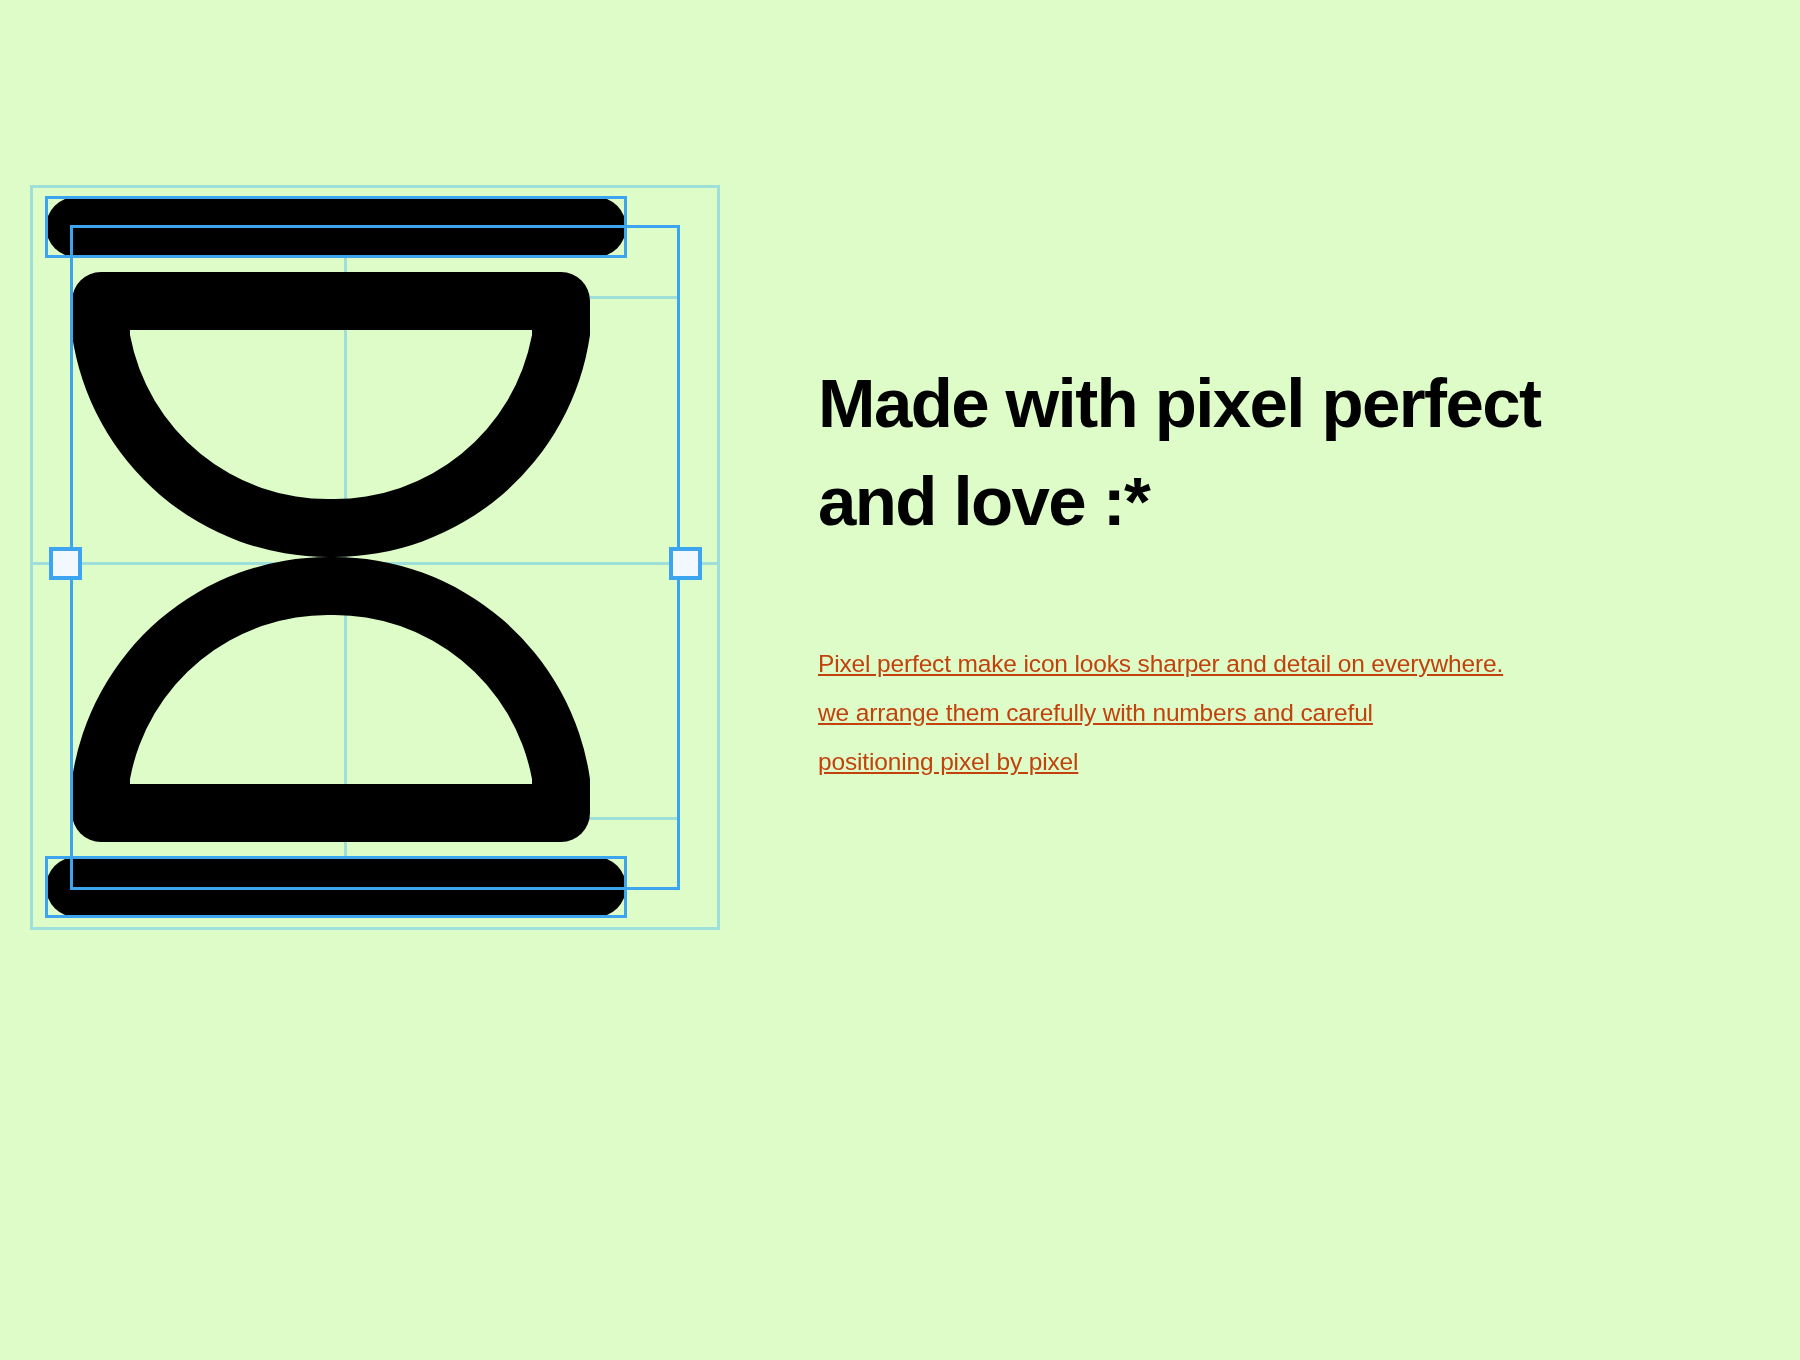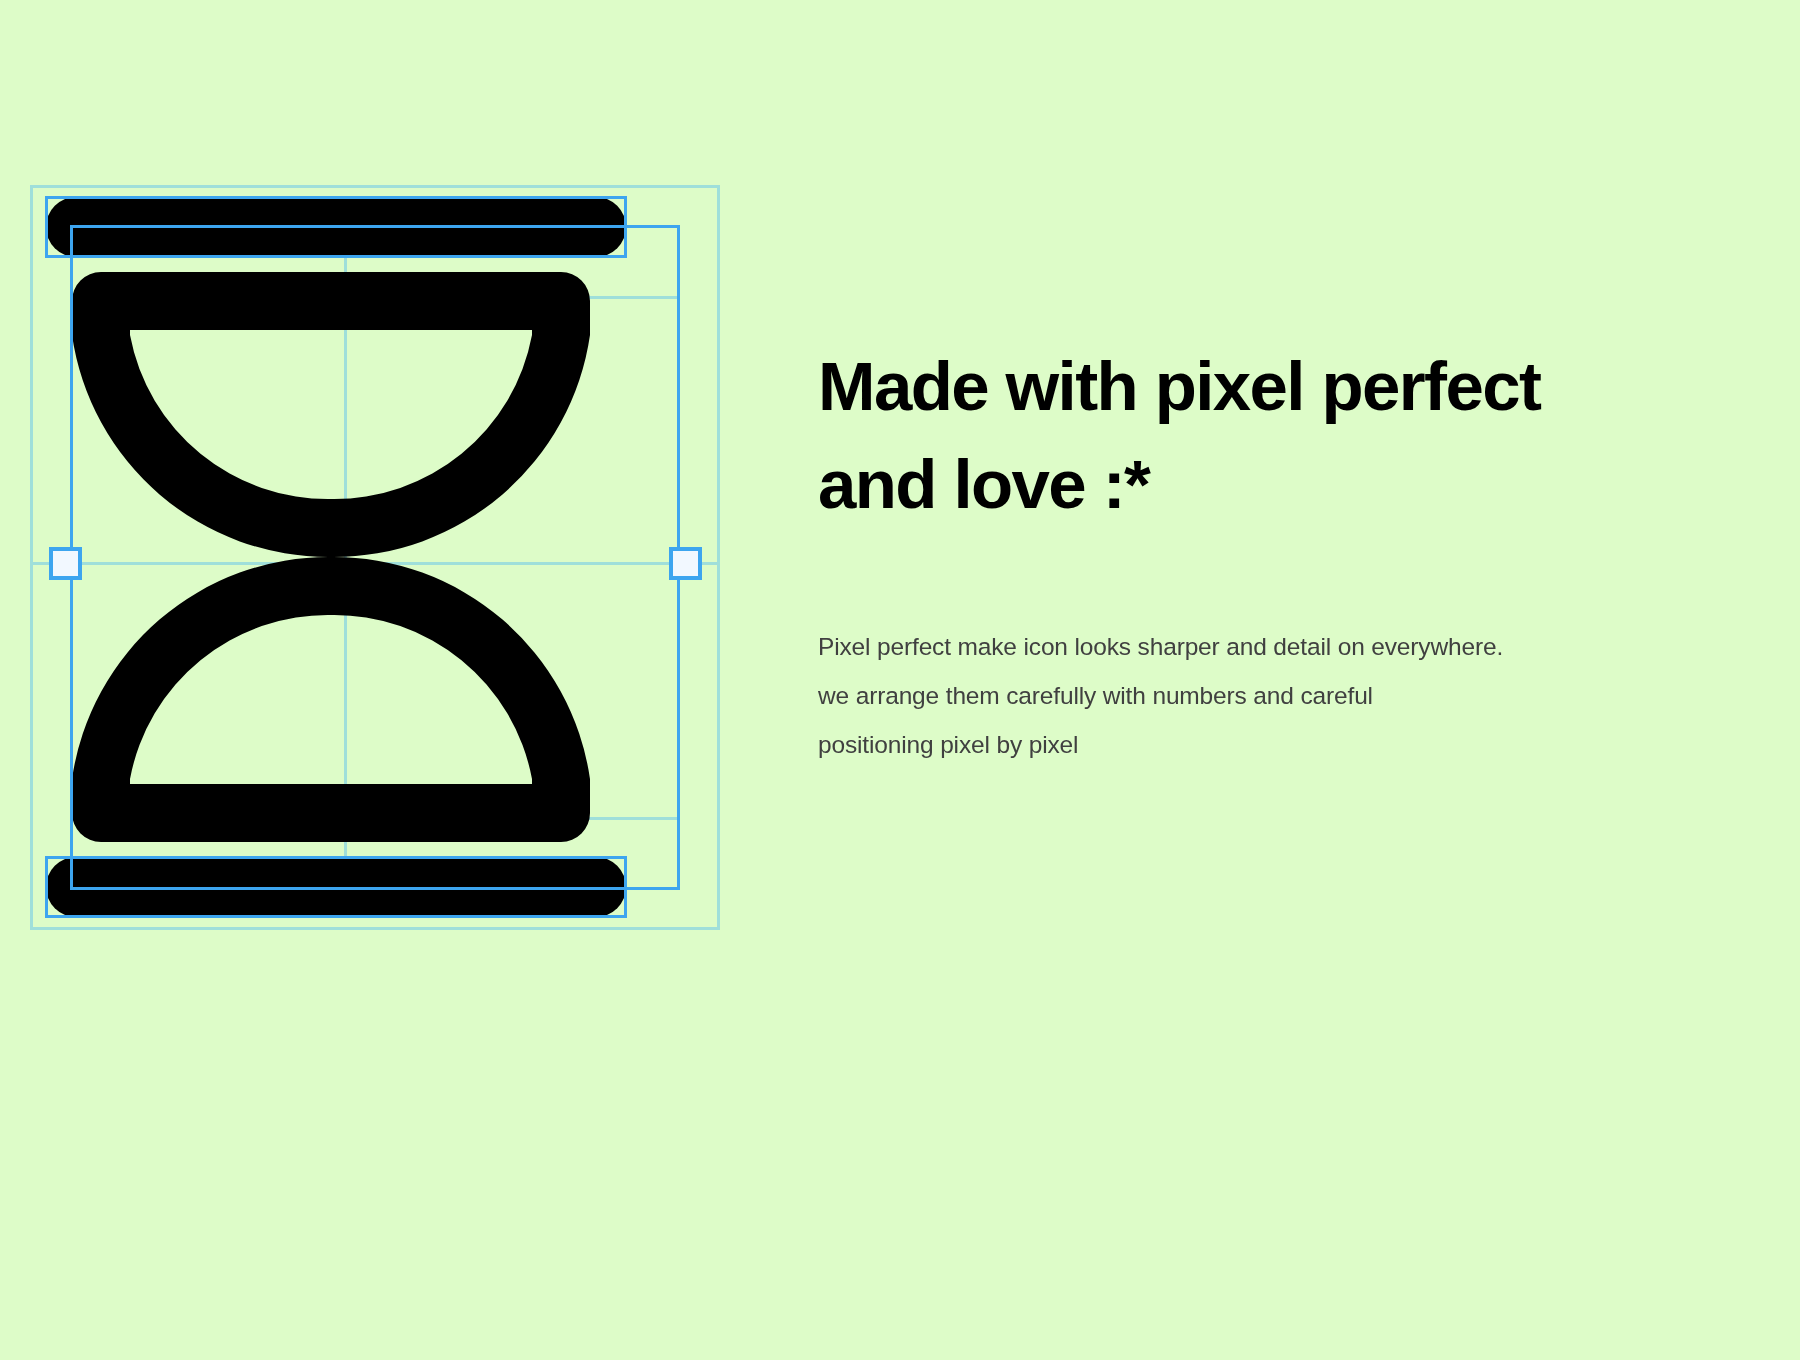--- a/index.html
+++ b/index.html
@@ -37,43 +37,44 @@
     width: 690px;
     height: 745px;
     display: block;
     overflow: visible;
   }
 
   
   #text-col {
     position: absolute;
     left: 818px;
-    top: 338px;
+    top: 355px;
     width: 940px;
   }
   #headline {
     margin: 0;
     font-family: "Liberation Sans", sans-serif;
     font-weight: 700;
     font-size: 69px;
     line-height: 1.42;
     letter-spacing: -1.6px;
     color: #000000;
     white-space: pre-line;
   }
   #body-copy {
     margin: 0;
     padding-top: 88px;
     font-family: "Liberation Sans", sans-serif;
     font-weight: 400;
     font-size: 24.5px;
     line-height: 2.0;
     letter-spacing: -0.15px;
-    color: #404040;
+    color: #c2410c;
     white-space: pre-line;
+    text-decoration: underline;
   }
 </style>
 </head>
 <body style="background: rgb(221, 252, 200);">
 
 <div id="stage" style="background: rgb(221, 252, 200);">
 
   <div id="icon-panel">
     <svg id="icon-svg" viewBox="0 0 690 745">
 

